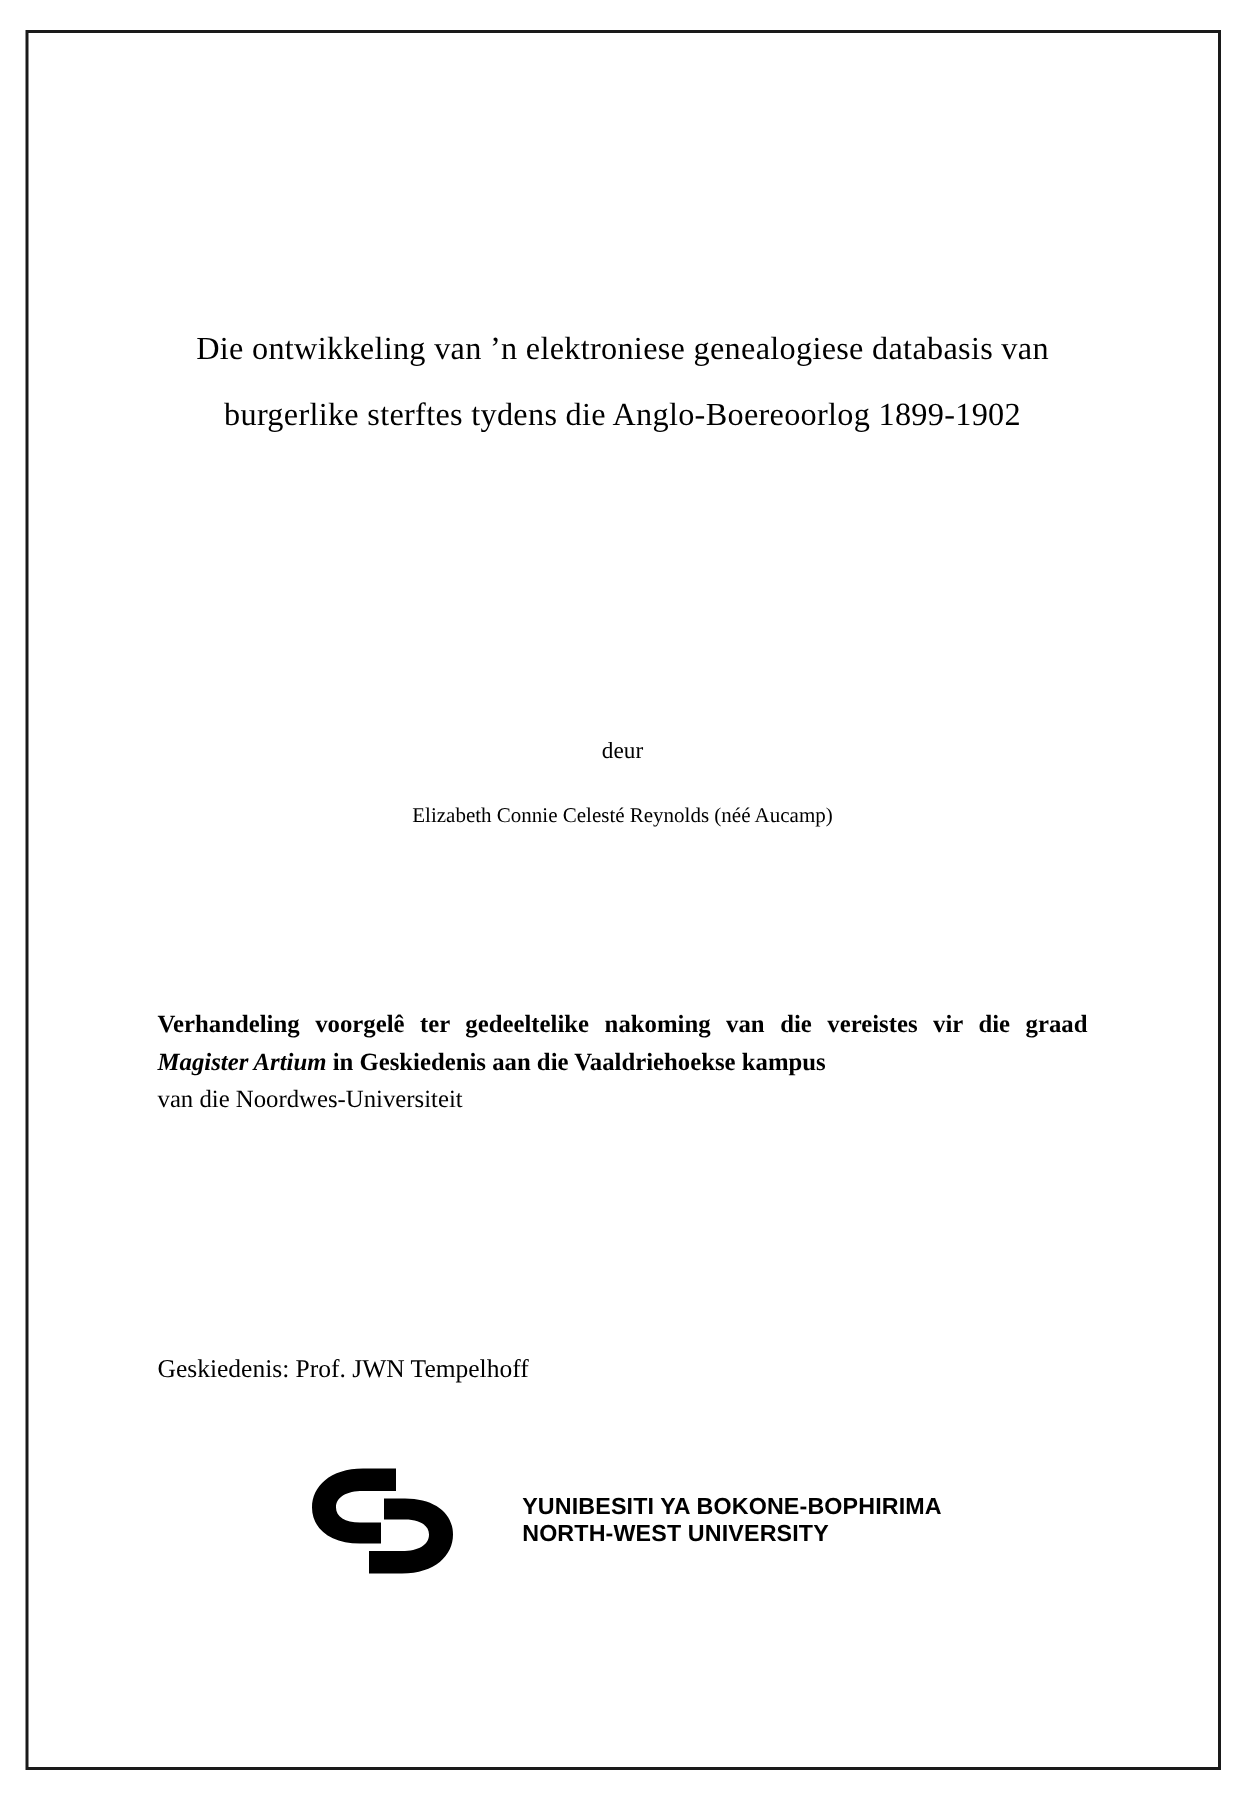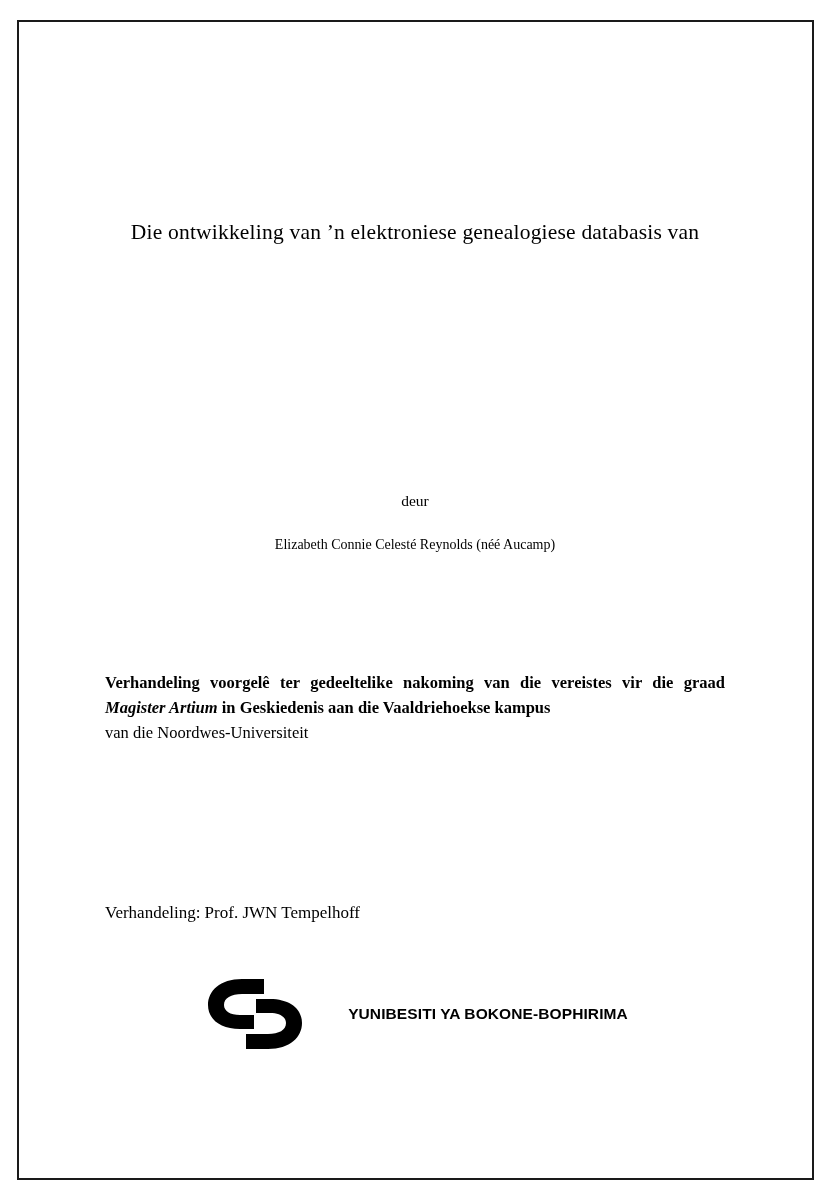--- a/index.html
+++ b/index.html
@@ -125,43 +125,45 @@
 </head>
 <body>
 
 <div class="page">
   <div class="page-border"></div>
 
   <div class="content">
 
     <div class="title-block">
       <div class="title-line">Die ontwikkeling van ’n elektroniese genealogiese databasis van</div>
+      <div class="title-line">burgerlike sterftes tydens die Anglo-Boereoorlog 1899-1902</div>
     </div>
 
     <div class="by-line">deur</div>
 
     <div class="author">Elizabeth Connie Celesté Reynolds (néé Aucamp)</div>
 
     <div class="statement">
       <div class="just"><span>Verhandeling voorgelê ter gedeeltelike nakoming van die vereistes vir die graad </span><i>Magister Artium</i><span> in Geskiedenis aan die Vaaldriehoekse kampus</span></div>
       <div>van die Noordwes-Universiteit</div>
     </div>
 
     <div class="supervisor-block">
-      <div>Verhandeling: Prof. JWN Tempelhoff</div>
+      <div>Geskiedenis: Prof. JWN Tempelhoff</div>
     </div>
 
     <div class="logo-block">
       <span class="logo-mark">
         <svg viewBox="0 0 108 78" width="108" height="78" xmlns="http://www.w3.org/2000/svg" aria-hidden="true">
           <g fill="#000000">
             <path d="M40 4 C18 4 6 16 6 30 C6 44 18 54 38 54 L52 54 L52 40 L38 40 C28 40 22 36 22 30 C22 23 29 19 40 19 L62 19 L62 4 Z"></path>
             <path d="M68 24 C88 24 100 34 100 48 C100 62 88 74 66 74 L44 74 L44 59 L66 59 C77 59 84 55 84 48 C84 42 78 38 68 38 L54 38 L54 24 Z"></path>
           </g>
         </svg>
       </span>
       <span class="logo-text">
         <div>YUNIBESITI YA BOKONE-BOPHIRIMA</div>
+        <div>NORTH-WEST UNIVERSITY</div>
       </span>
     </div>
 
   </div>
 </div>
 
 </body></html>

